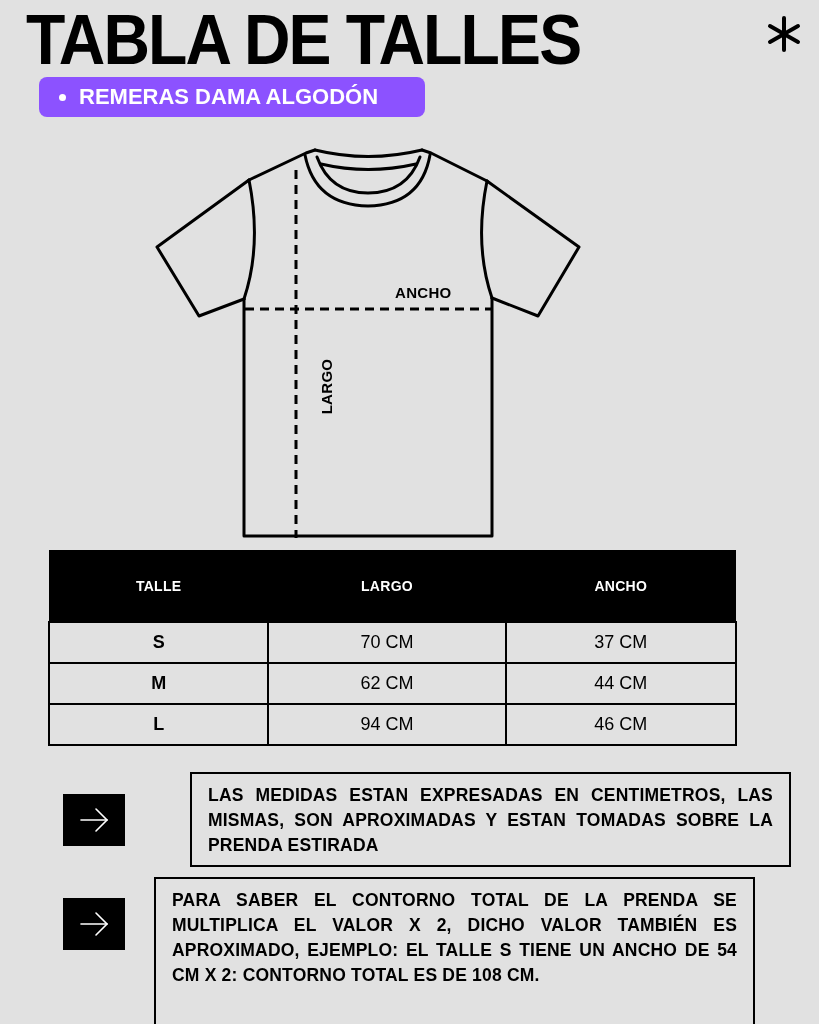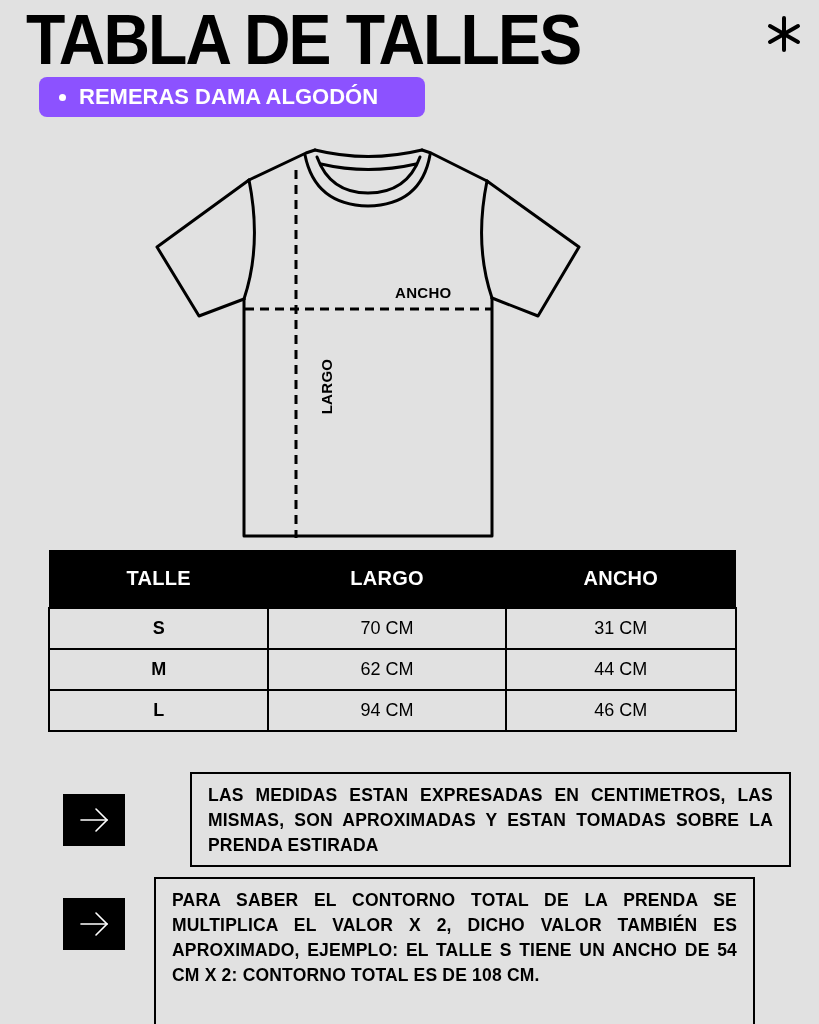--- a/index.html
+++ b/index.html
@@ -26,21 +26,21 @@
   .shirt { position: absolute; left: 0; top: 0; width: 819px; height: 560px; }
   .shirt-label { position: absolute; font-weight: 700; font-size: 15px; letter-spacing: 0.3px; }
   .ancho-label { left: 395px; top: 284px; }
   .largo-label { left: 296px; top: 378px; transform: rotate(-90deg); transform-origin: center; width: 60px; text-align: center; }
 
   .size-table {
     position: absolute; left: 48px; top: 550px; width: 689px;
     border-collapse: collapse;
   }
   .size-table th {
-    background: #000; color: #fff; height: 58px; font-weight: 700; font-size: 20px;
+    background: #000; color: #fff; height: 72px; font-weight: 700; font-size: 14px;
     letter-spacing: 0.3px; text-align: center;
   }
   .size-table td {
     height: 41px; border: 2px solid #000; text-align: center; font-size: 18px;
     background: #e1e1e1;
   }
   .size-table td.size { font-weight: 700; }
   .col1 { width: 220px; } .col2 { width: 238px; } .col3 { width: 231px; }
 
   .note {
@@ -111,21 +111,21 @@
     <tr>
       <th class="col1">TALLE</th>
       <th class="col2">LARGO</th>
       <th class="col3">ANCHO</th>
     </tr>
   </thead>
   <tbody>
     <tr>
       <td class="size">S</td>
       <td>70 CM</td>
-      <td>31 CM</td>
+      <td>37 CM</td>
     </tr>
     <tr>
       <td class="size">M</td>
       <td>62 CM</td>
       <td>44 CM</td>
     </tr>
     <tr>
       <td class="size">L</td>
       <td>94 CM</td>
       <td>46 CM</td>

